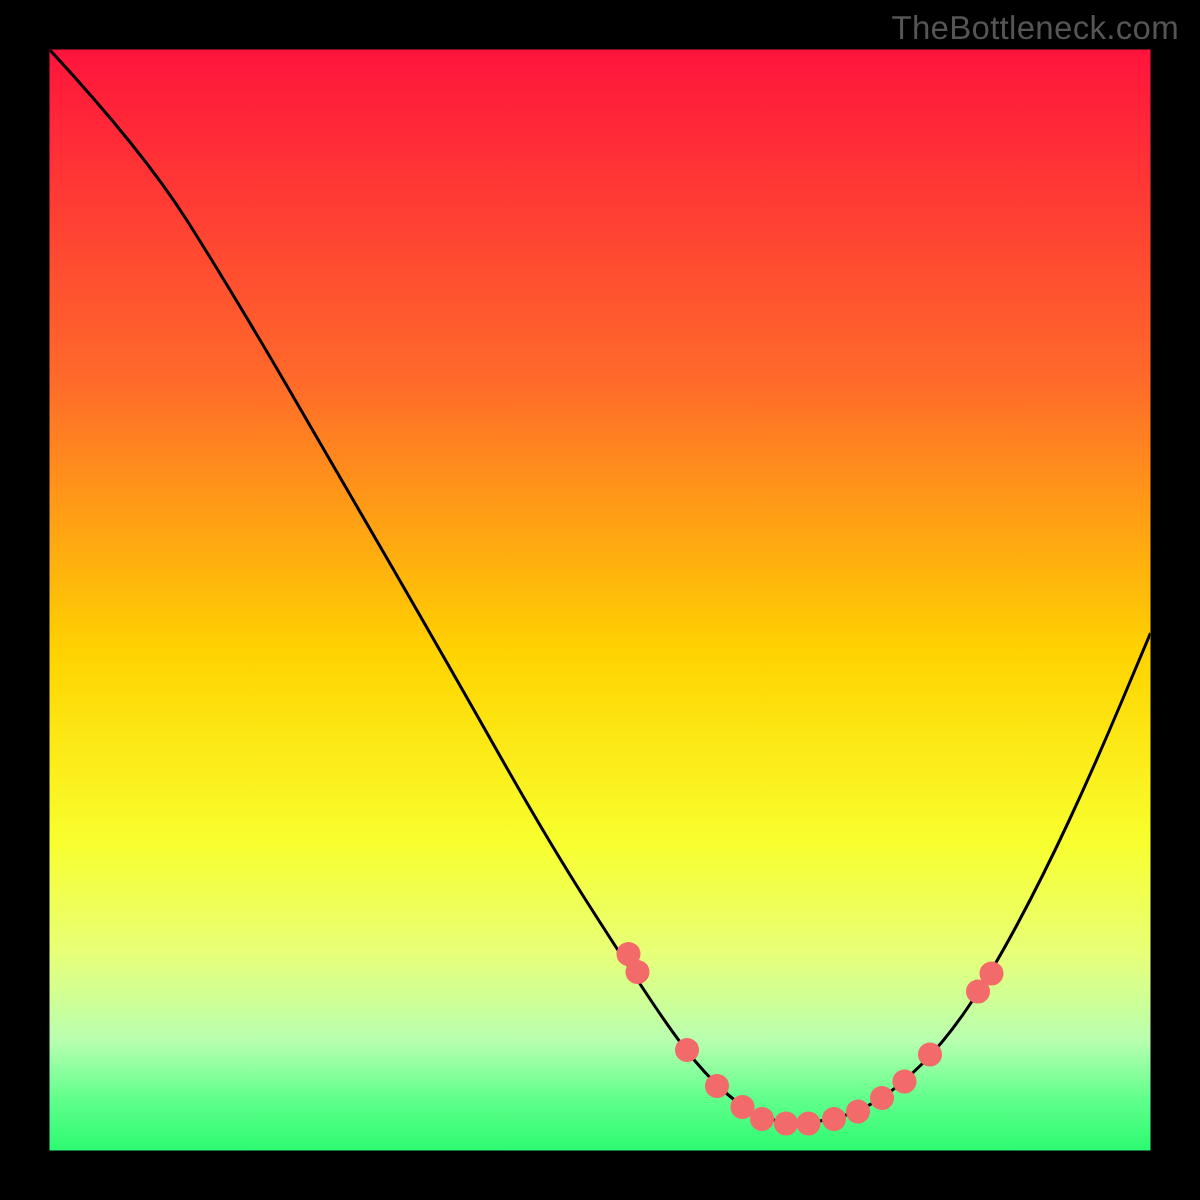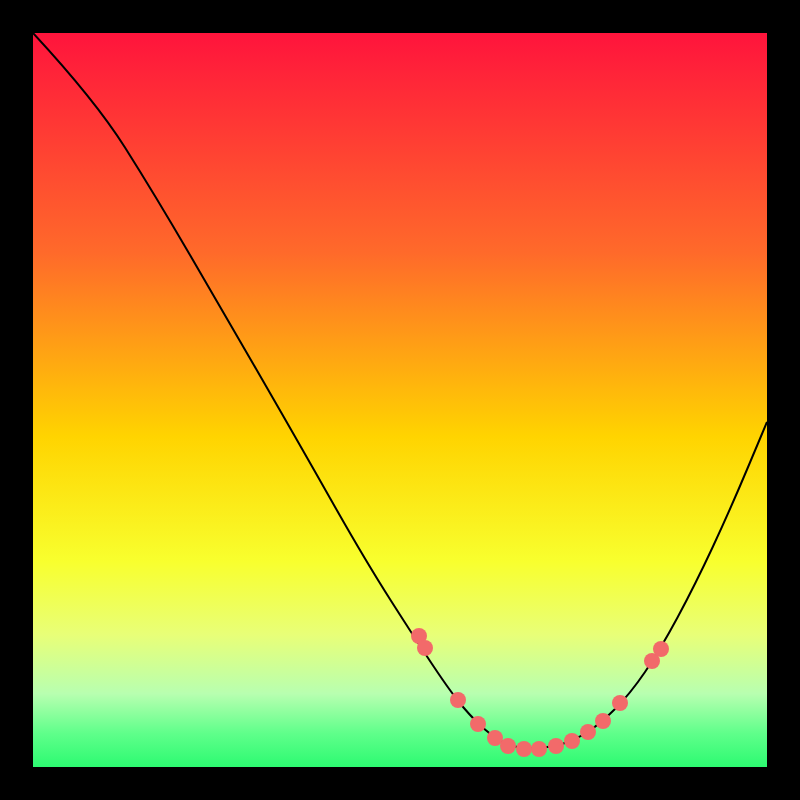--- a/index.html
+++ b/index.html
@@ -32,20 +32,21 @@
   svg {
     position: absolute;
     top: 0;
     left: 0;
   }
 </style>
 </head>
 <body>
 
 <div class="frame">
+  <div class="watermark">TheBottleneck.com</div>
 
   <svg id="chart-svg" width="800" height="800" viewBox="0 0 800 800">
     <defs>
       <linearGradient id="bg-grad" x1="0" y1="0" x2="0" y2="1">
           <stop offset="0%" stop-color="#ff143c"></stop>
           <stop offset="30%" stop-color="#ff6a2a"></stop>
           <stop offset="55.00000000000001%" stop-color="#ffd400"></stop>
           <stop offset="72%" stop-color="#f8ff2e"></stop>
           <stop offset="82%" stop-color="#e8ff78"></stop>
           <stop offset="90%" stop-color="#b8ffb0"></stop>

